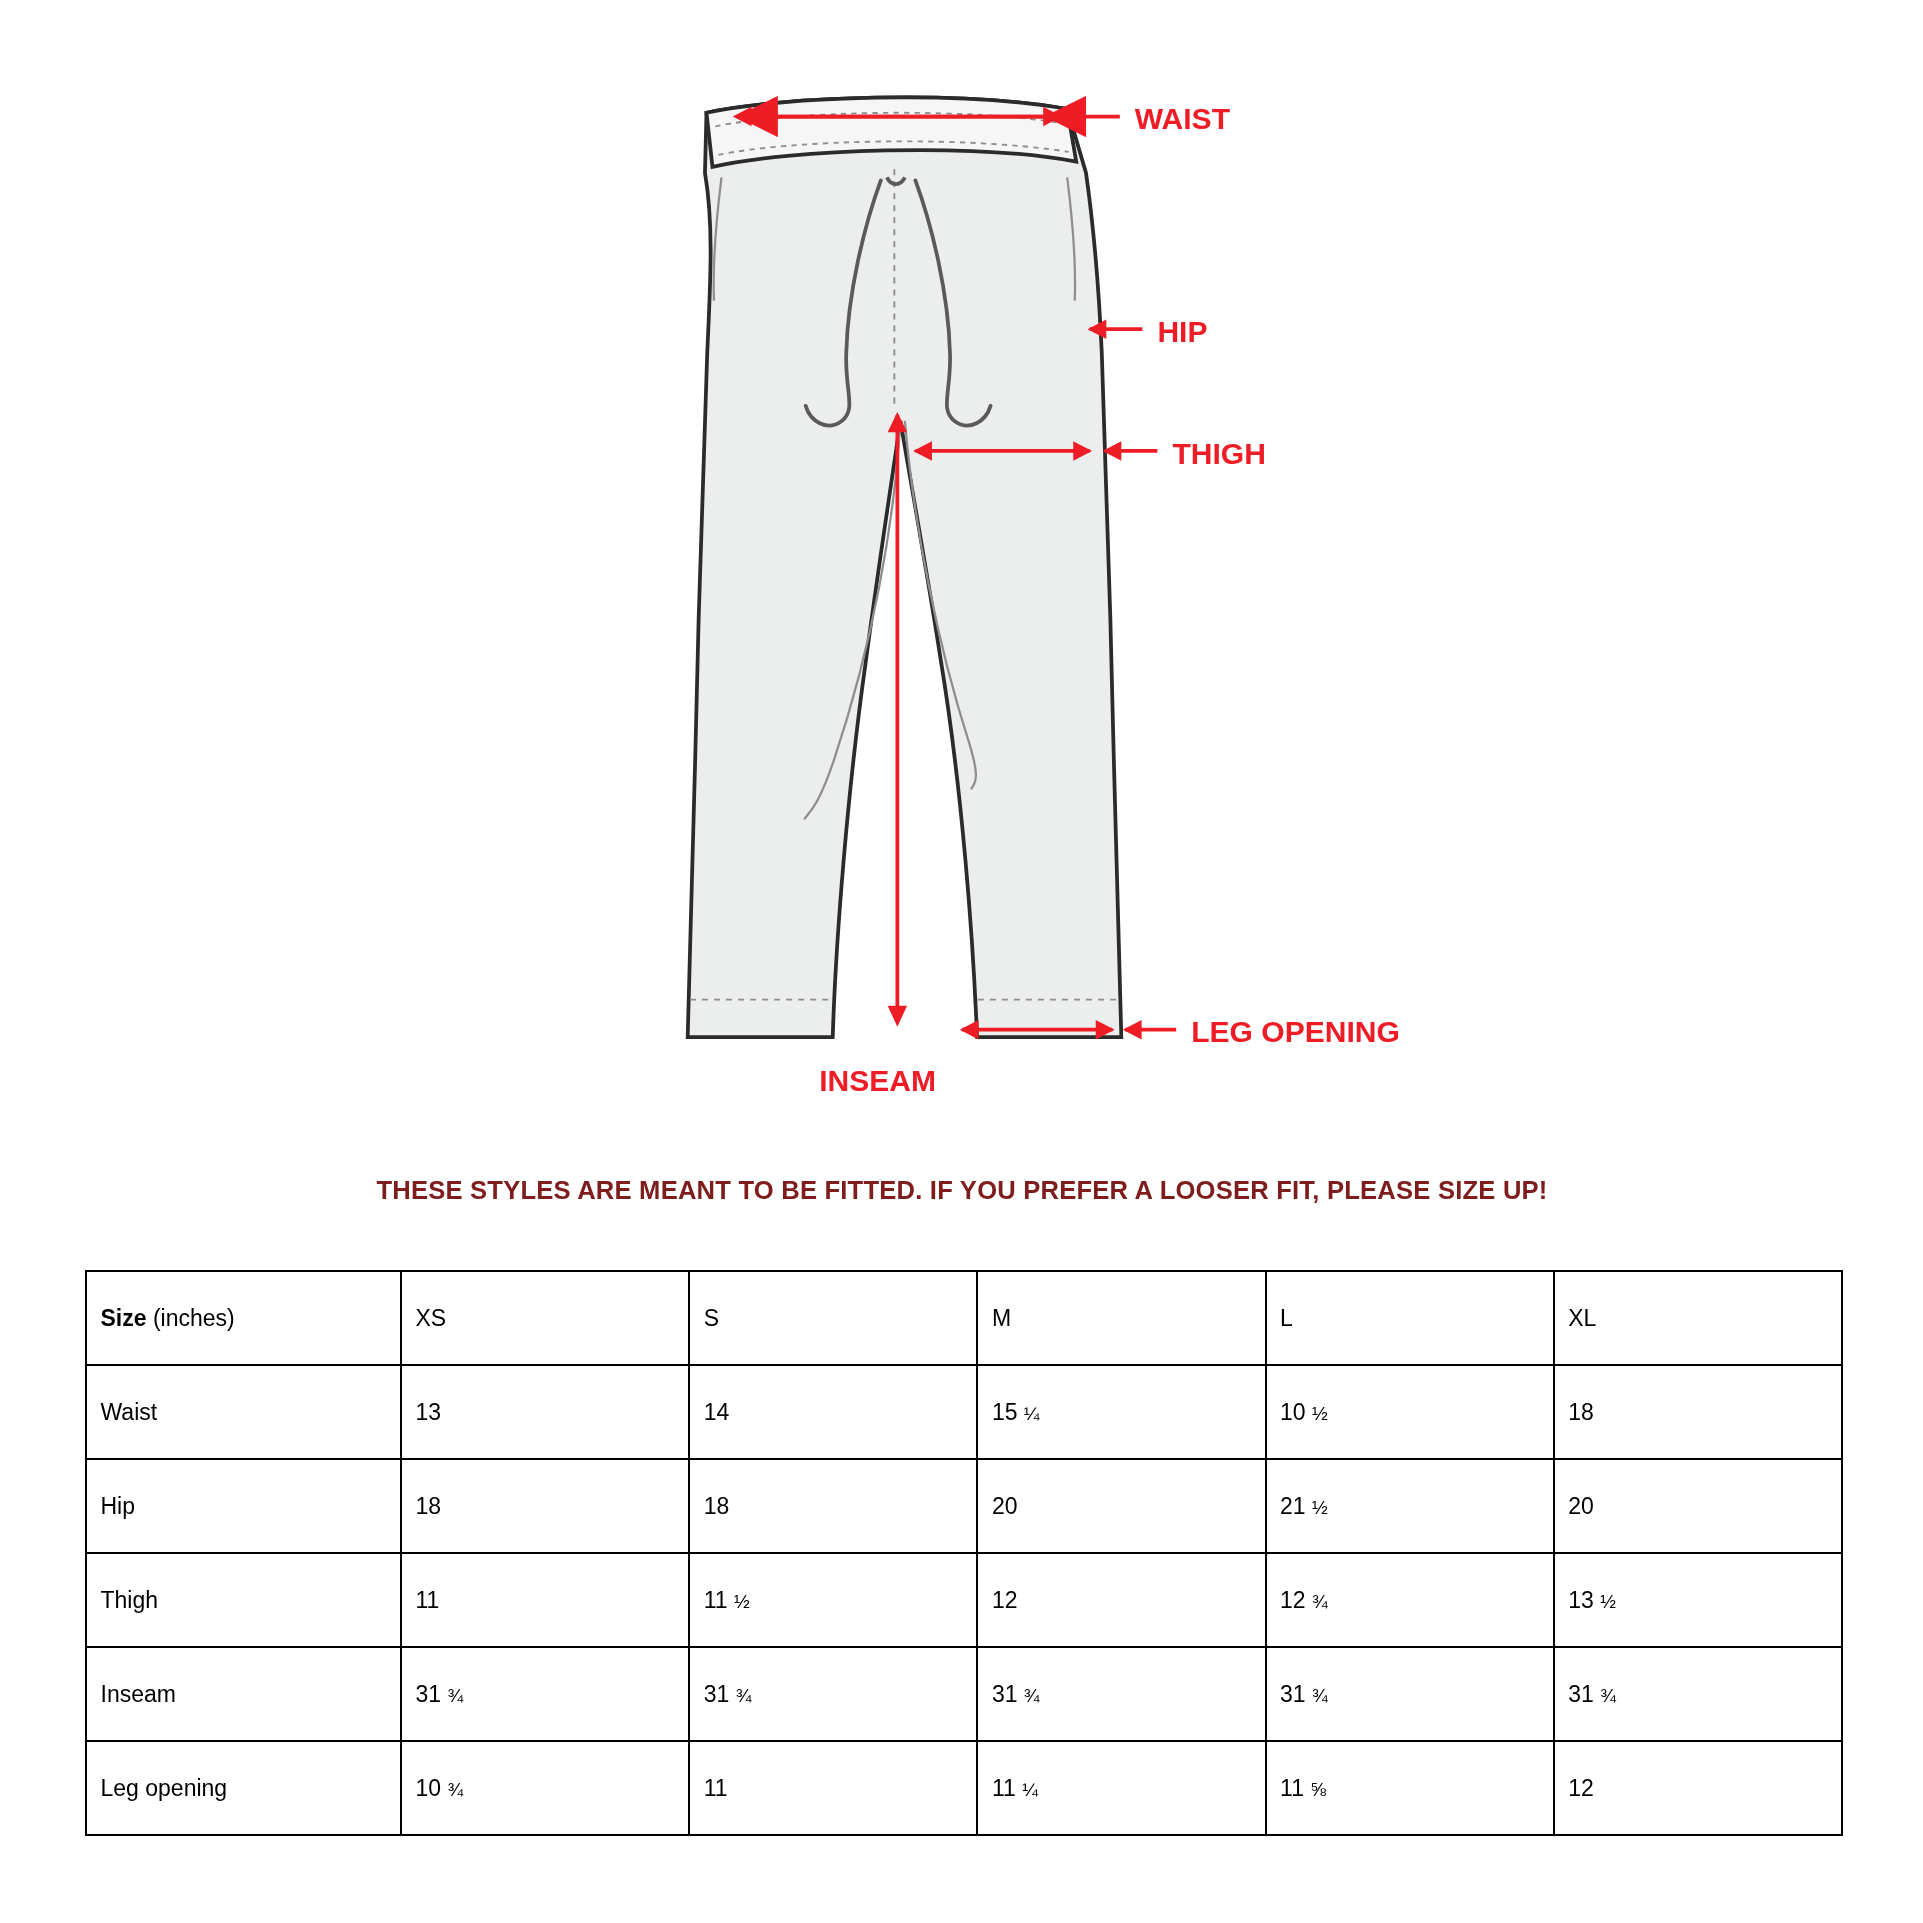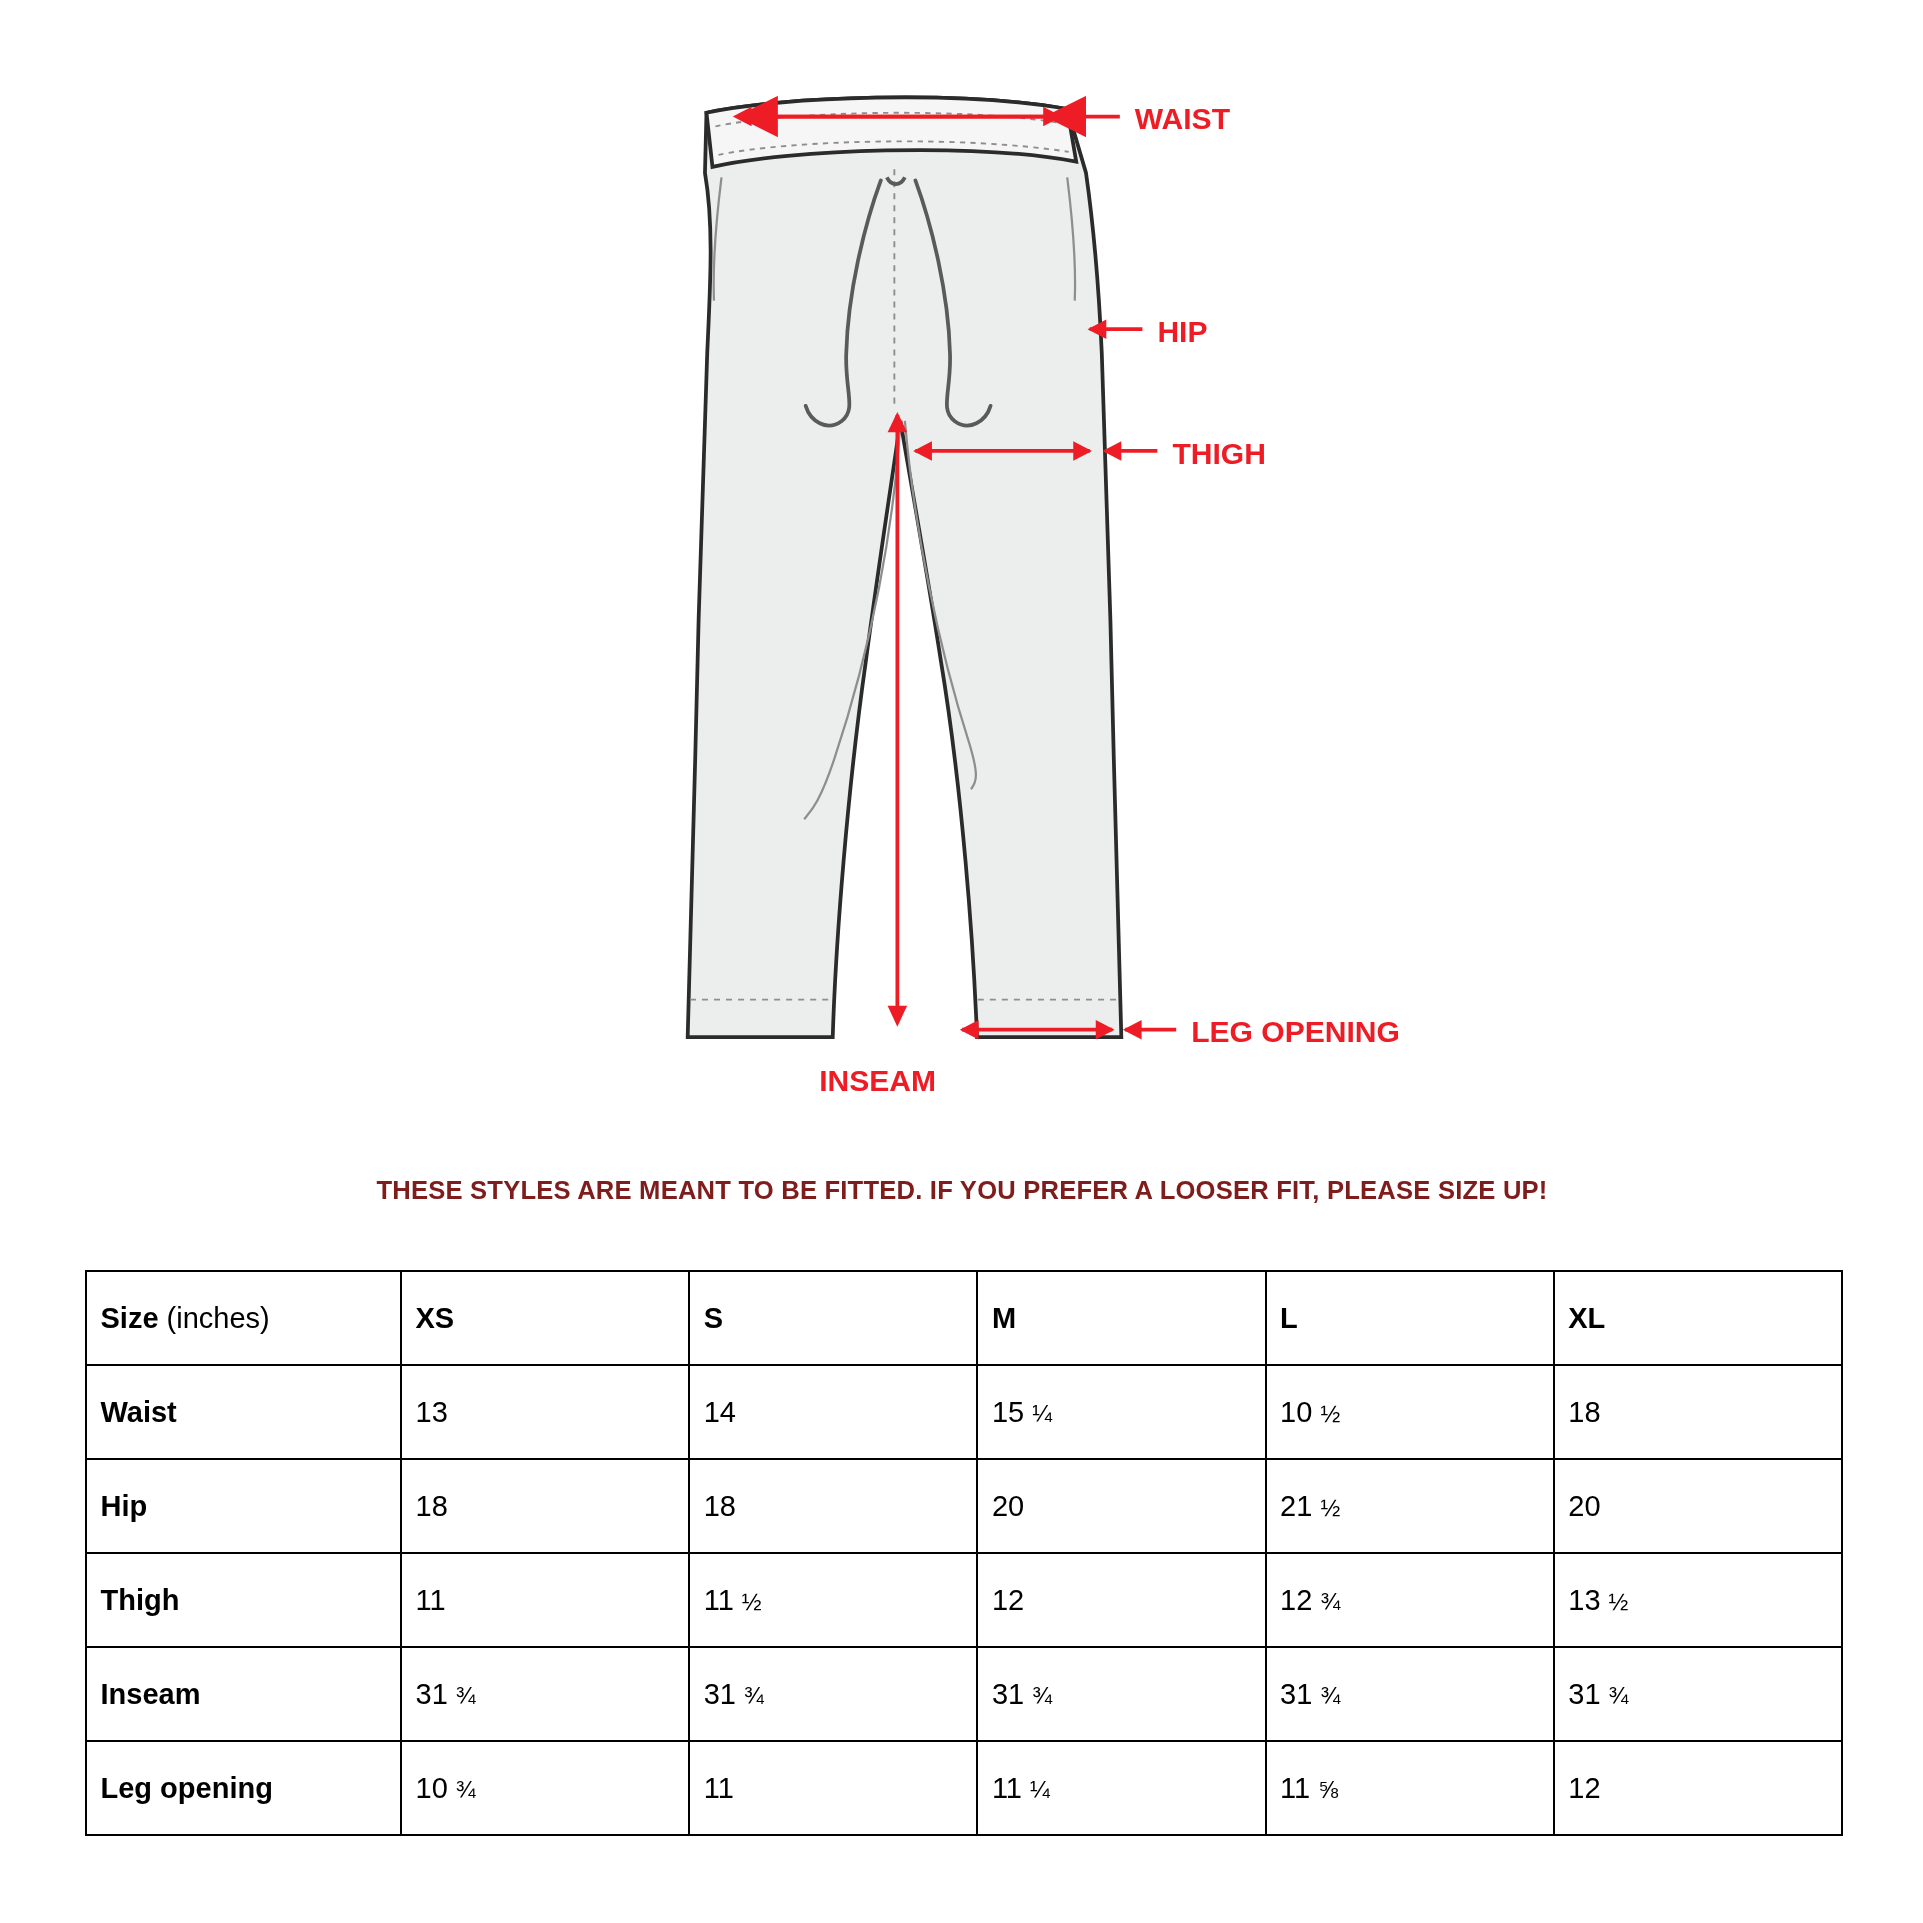--- a/index.html
+++ b/index.html
@@ -57,27 +57,27 @@
   }
   table.size-table {
     border-collapse: collapse;
     width: 1758px;
     table-layout: fixed;
   }
   table.size-table td {
     border: 2.3px solid #000;
     height: 92px;
     padding: 0 13.5px;
-    font-size: 29px;
+    font-size: 23px;
     vertical-align: middle;
     font-family: "Liberation Sans", sans-serif;
   }
   table.size-table td.rowhead,
   table.size-table td.colhead {
-    font-weight: bold;
+    font-weight: normal;
   }
   table.size-table td.rowhead {
     width: 286px;
   }
   table.size-table td.sizelabel-cell {
     font-weight: bold;
   }
   .sizelabel-unit {
     font-weight: normal;
   }

